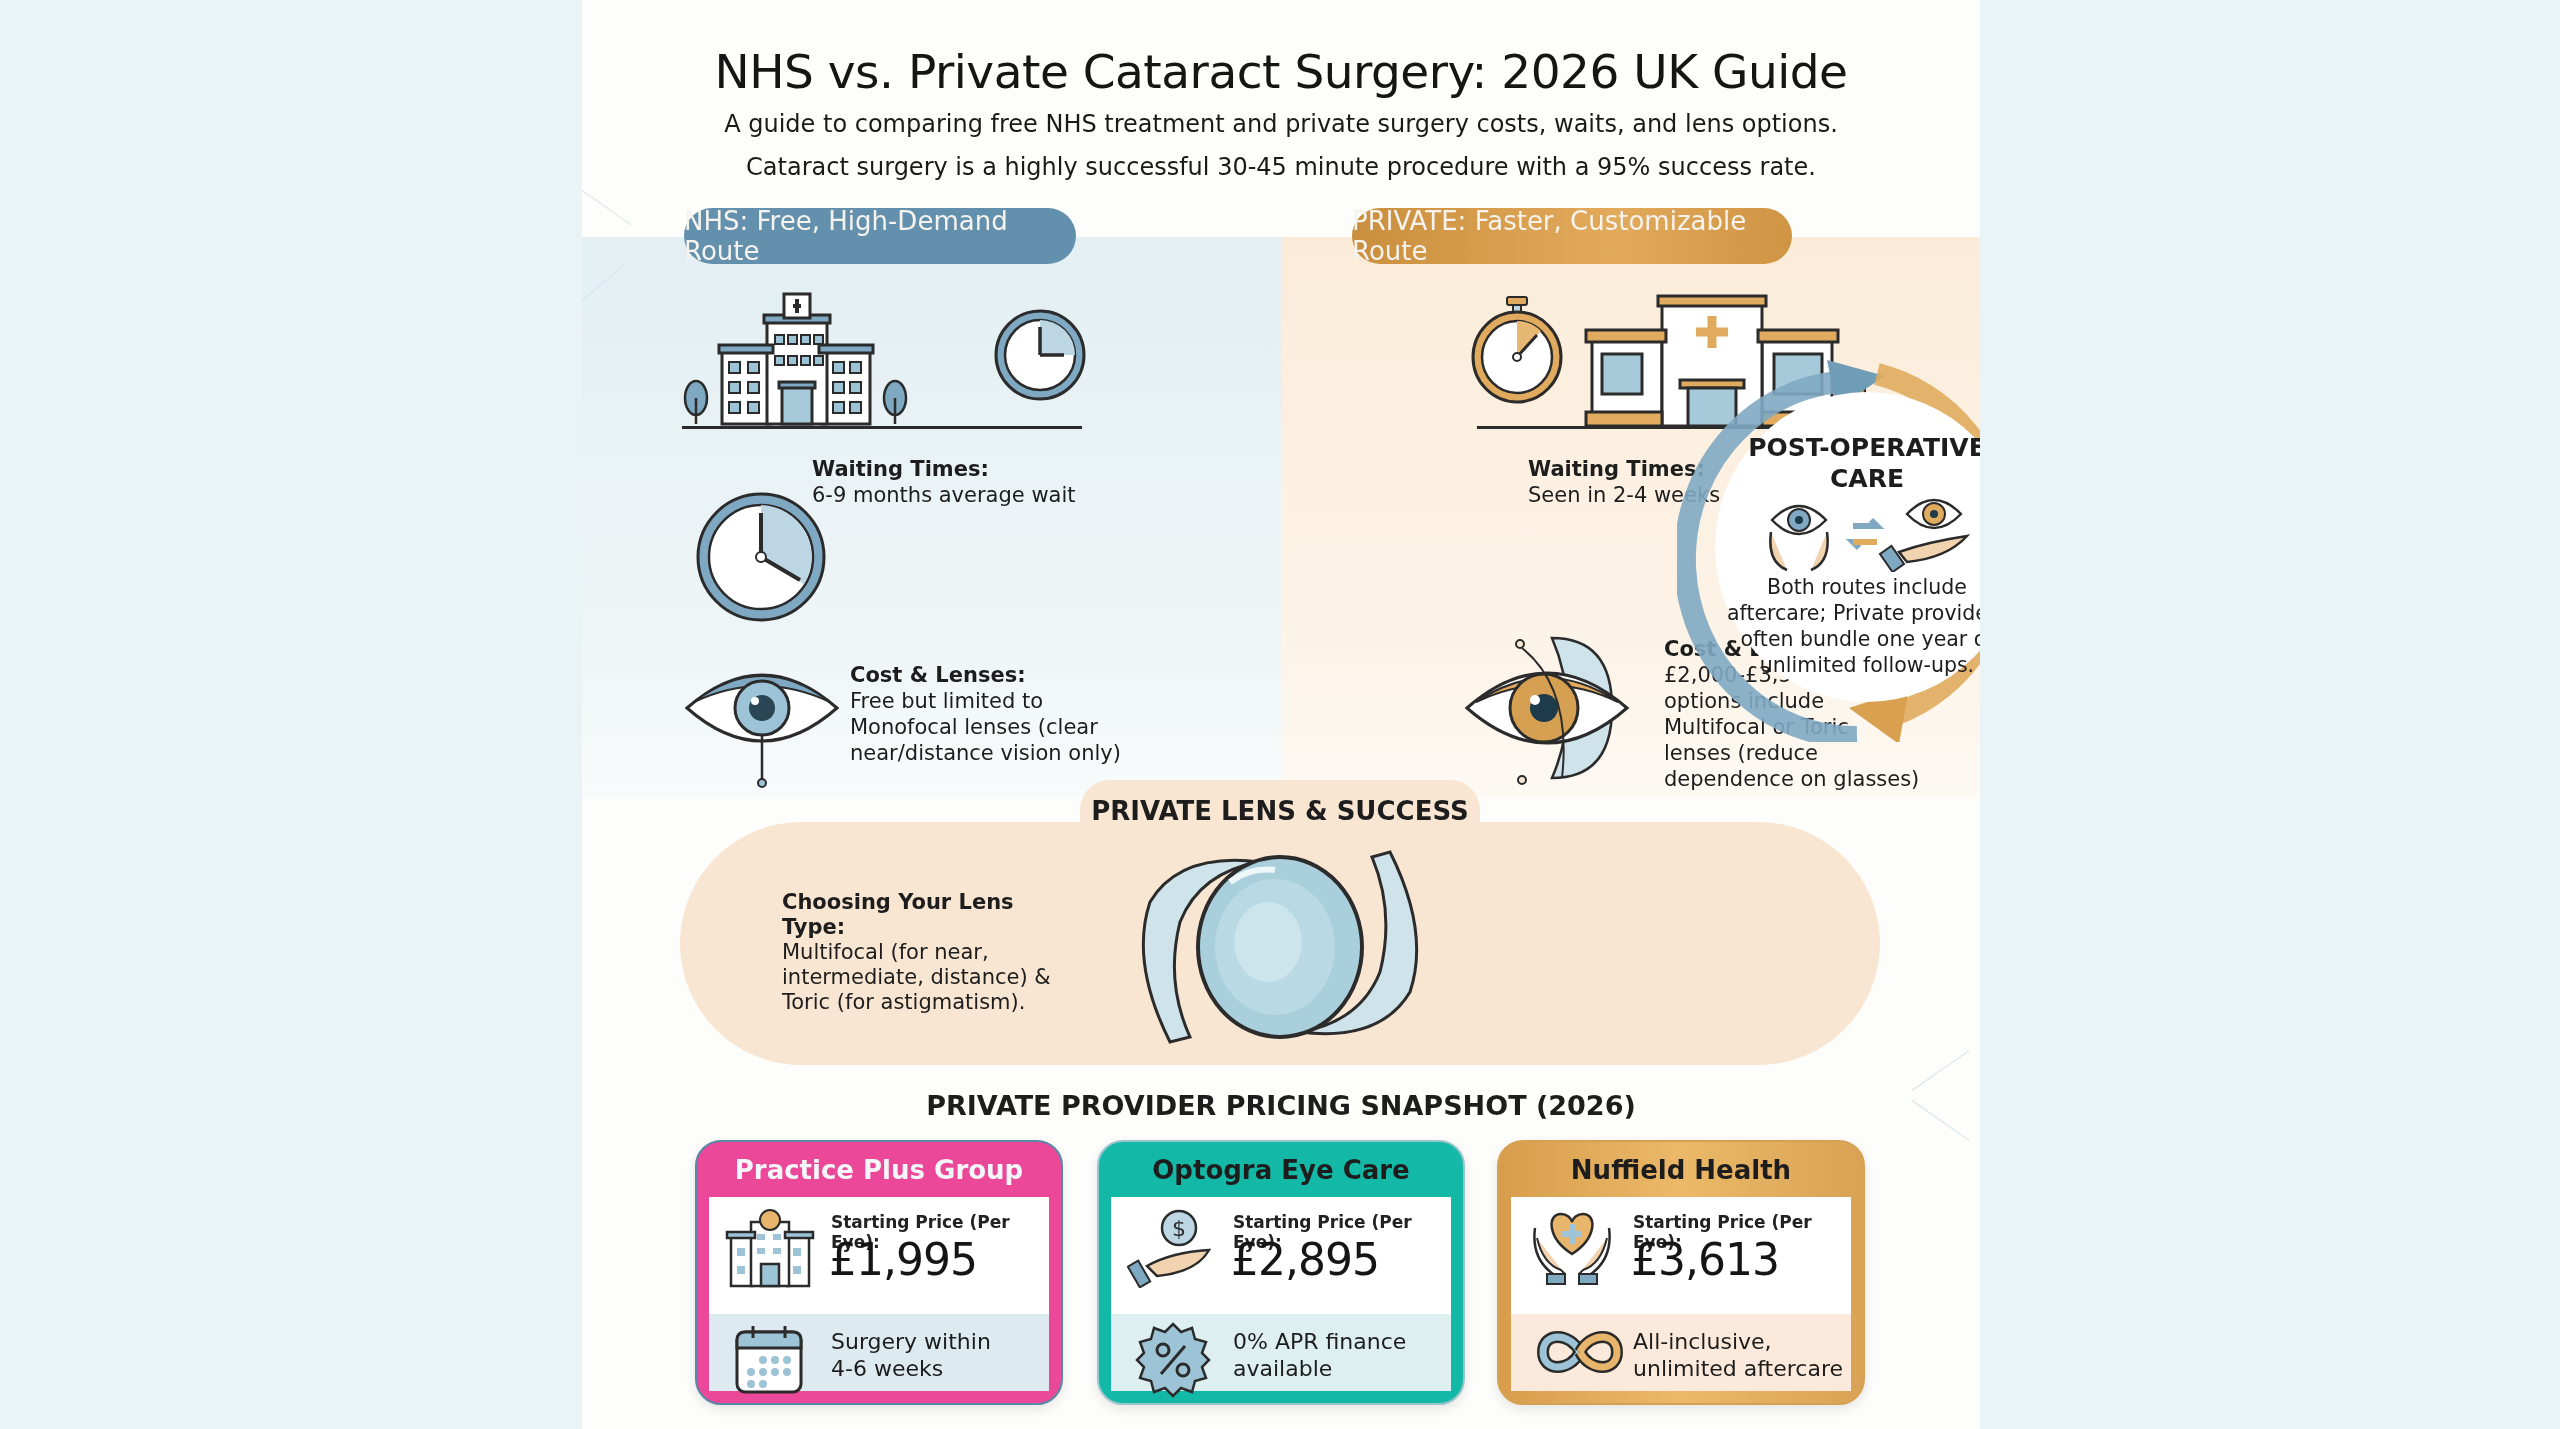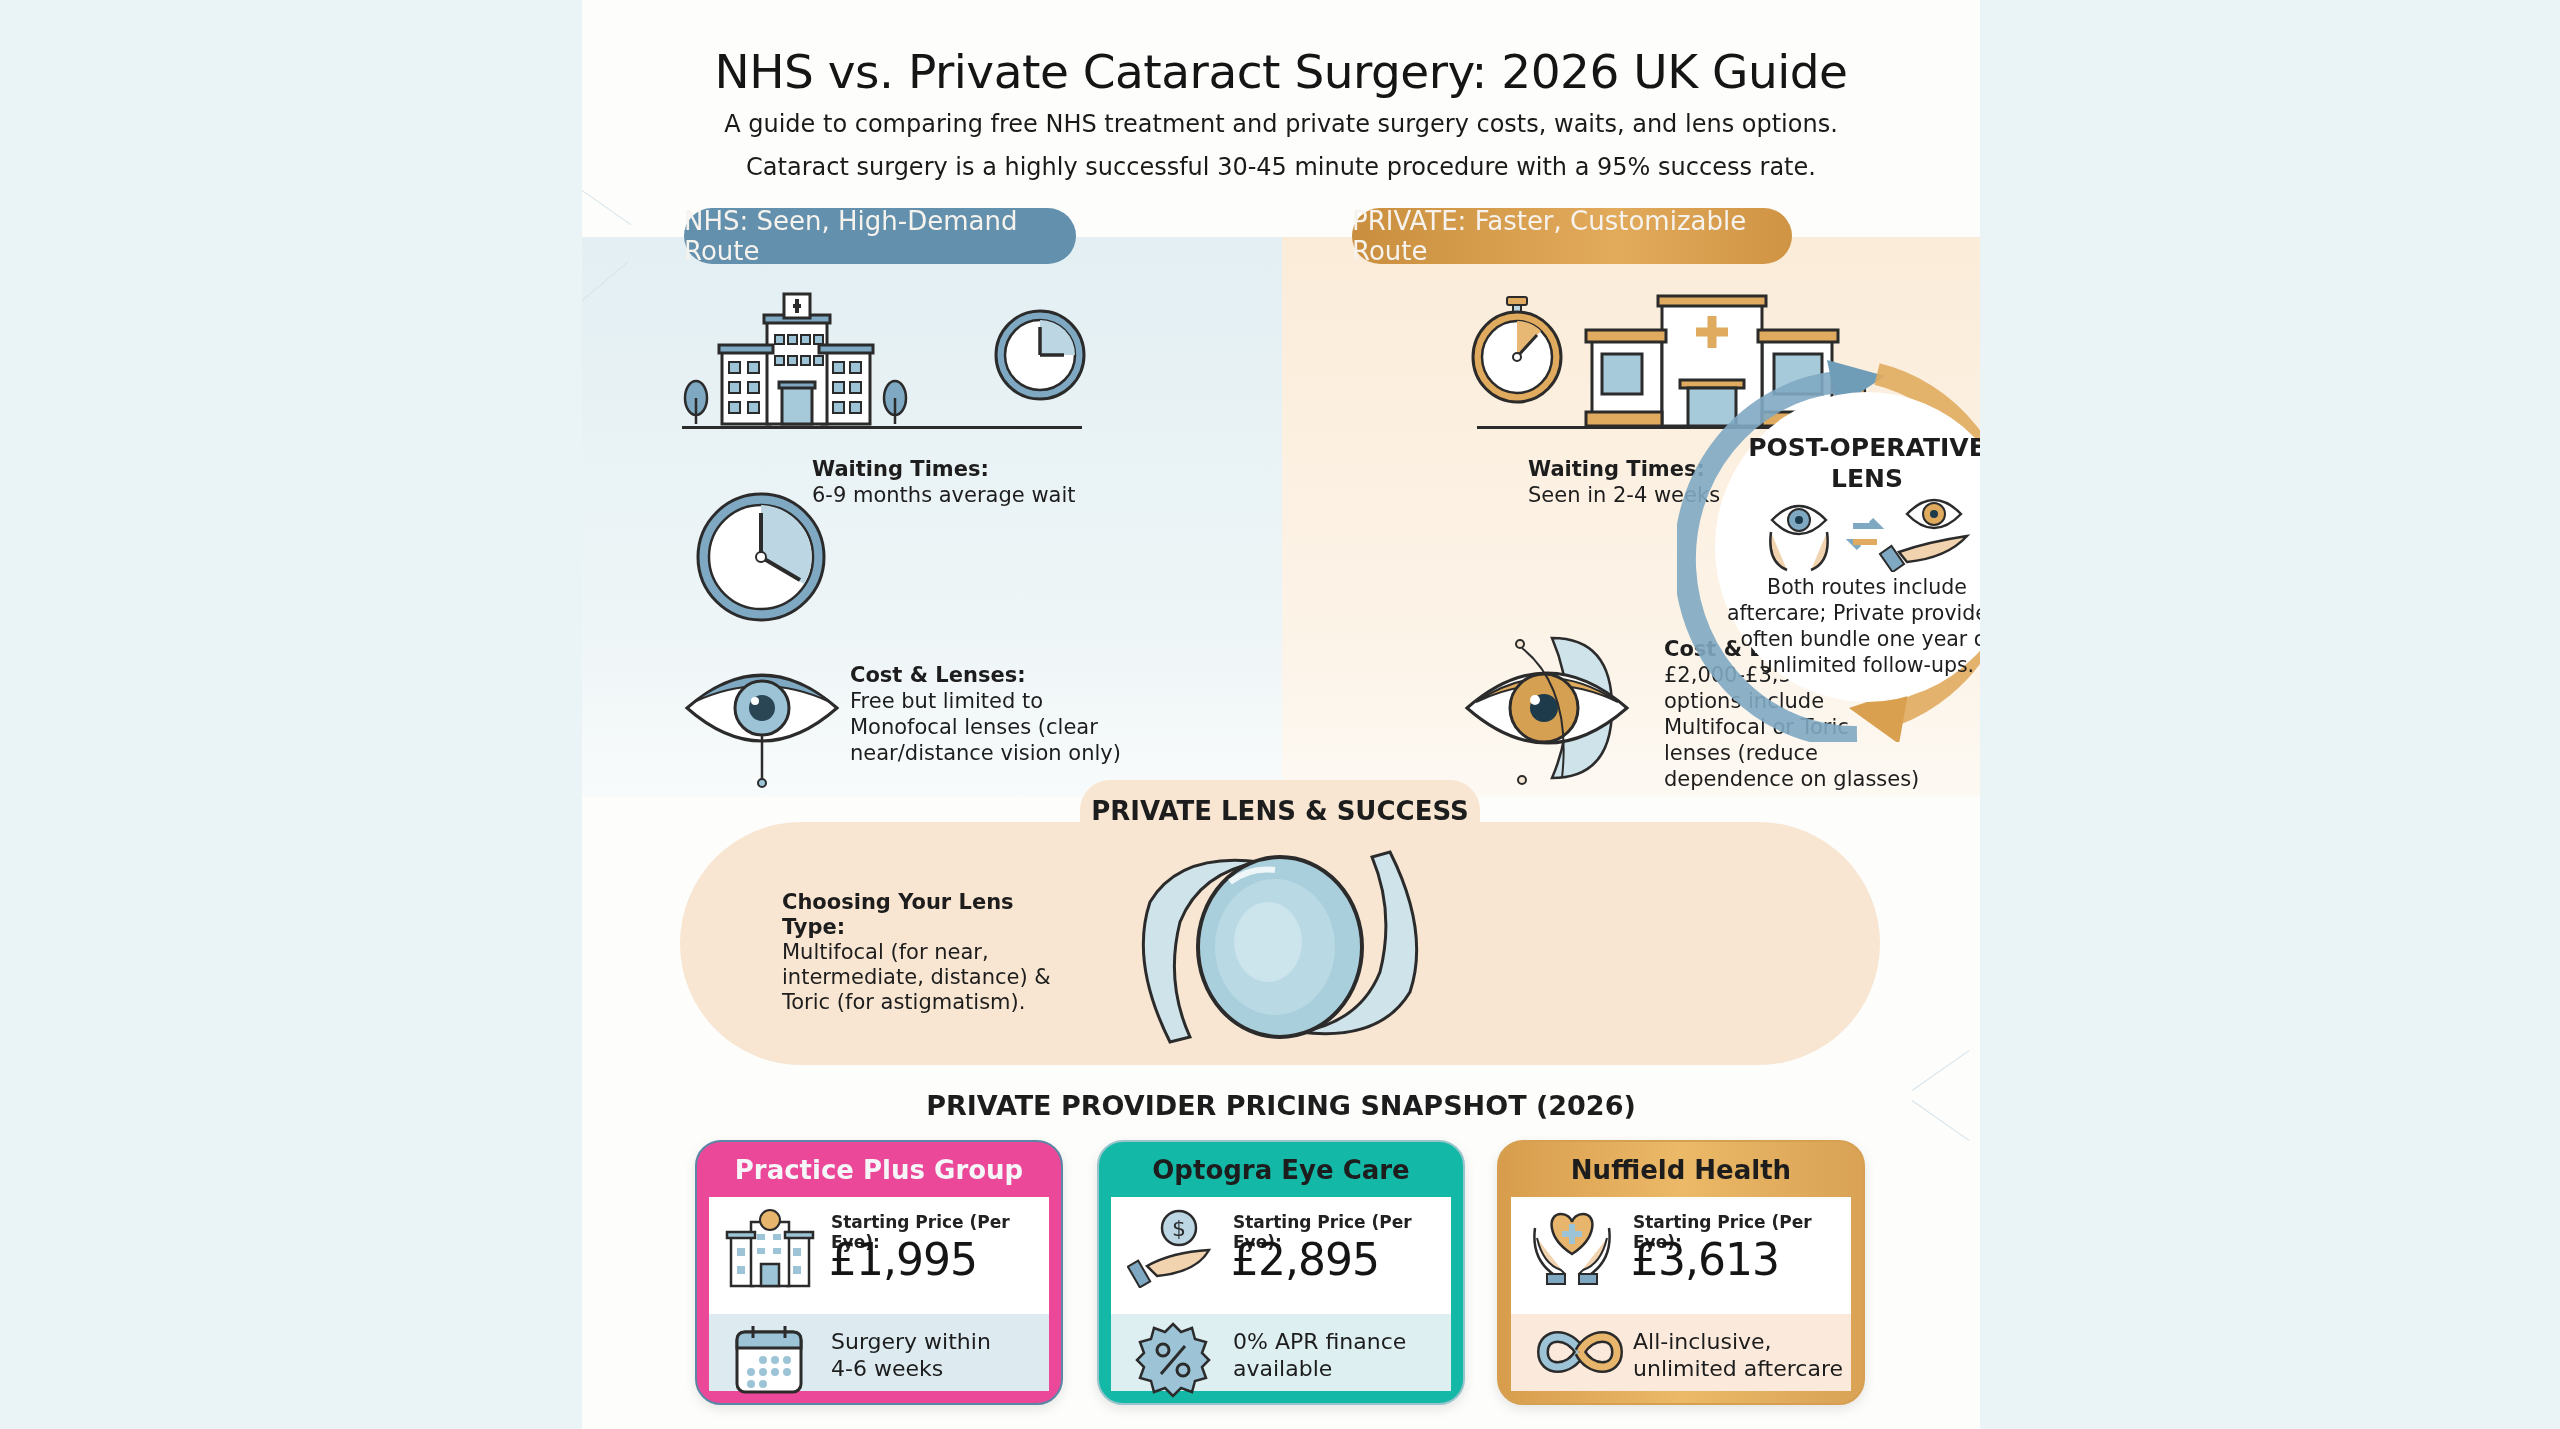--- a/index.html
+++ b/index.html
@@ -67,21 +67,21 @@
 
   <div class="deco-line" style="left:0;top:190px;width:60px;transform:rotate(35deg)"></div>
   <div class="deco-line" style="left:0;top:300px;width:60px;transform:rotate(-40deg)"></div>
   <div class="deco-line" style="left:1330px;top:1090px;width:70px;transform:rotate(-35deg)"></div>
   <div class="deco-line" style="left:1330px;top:1100px;width:70px;transform:rotate(35deg)"></div>
 
   <h1 class="title">NHS vs. Private Cataract Surgery: 2026 UK Guide</h1>
   <div class="sub sub1">A guide to comparing free NHS treatment and private surgery costs, waits, and lens options.</div>
   <div class="sub sub2">Cataract surgery is a highly successful 30-45 minute procedure with a 95% success rate.</div>
 
-  <div class="pill pill-nhs">NHS: Seen, High-Demand Route</div>
+  <div class="pill pill-nhs">NHS: Free, High-Demand Route</div>
   <div class="pill pill-priv">PRIVATE: Faster, Customizable Route</div>
 
   <svg class="icon" style="left:100px;top:290px" width="230" height="140" viewBox="0 0 230 140">
     <g stroke="#2b2b2b" stroke-width="3" fill="#fff">
       <rect x="40" y="60" width="48" height="74"></rect>
       <rect x="140" y="60" width="48" height="74"></rect>
       <rect x="85" y="30" width="60" height="104"></rect>
       <rect x="37" y="55" width="54" height="8" fill="#7fa9c2"></rect>
       <rect x="137" y="55" width="54" height="8" fill="#7fa9c2"></rect>
       <rect x="82" y="25" width="66" height="8" fill="#7fa9c2"></rect>
@@ -219,21 +219,21 @@
   <div class="center">
     <svg class="ring" width="380" height="390" viewBox="0 0 380 390">
       <path d="M180 385 A170 178 0 0 1 160 30" fill="none" stroke="#7fa9c2" stroke-width="22" opacity="0.9"></path>
       <path d="M150 8 L208 24 L160 56Z" fill="#6f9cb7"></path>
       <path d="M200 22 A170 178 0 0 1 220 362" fill="none" stroke="#e0ab5e" stroke-width="22" opacity="0.9"></path>
       <path d="M232 336 L172 356 L222 392Z" fill="#d9a050"></path>
     </svg>
     <div class="disc"></div>
     <div class="ttl">
       <div>POST-OPERATIVE</div>
-      <div>LENS</div>
+      <div>CARE</div>
     </div>
     <svg class="icon" style="left:80px;top:140px" width="220" height="80" viewBox="0 0 220 80">
       <path d="M15 28 Q42 0 69 28 Q42 56 15 28Z" fill="#fff" stroke="#2b2b2b" stroke-width="2.5"></path>
       <circle cx="42" cy="28" r="11" fill="#7fa9c2" stroke="#2b2b2b" stroke-width="2"></circle>
       <circle cx="42" cy="28" r="4" fill="#1d3b4a"></circle>
       <path d="M14 40 Q10 70 30 78 M70 40 Q74 70 54 78" fill="#f2d3b0" stroke="#2b2b2b" stroke-width="2.5"></path>
       <path d="M150 22 Q177 -6 204 22 Q177 50 150 22Z" fill="#fff" stroke="#2b2b2b" stroke-width="2.5"></path>
       <circle cx="177" cy="22" r="11" fill="#e0ab5e" stroke="#2b2b2b" stroke-width="2"></circle>
       <circle cx="177" cy="22" r="4" fill="#1d3b4a"></circle>
       <path d="M142 60 Q170 50 210 44 Q190 66 150 70Z" fill="#f2d3b0" stroke="#2b2b2b" stroke-width="2.5"></path>

